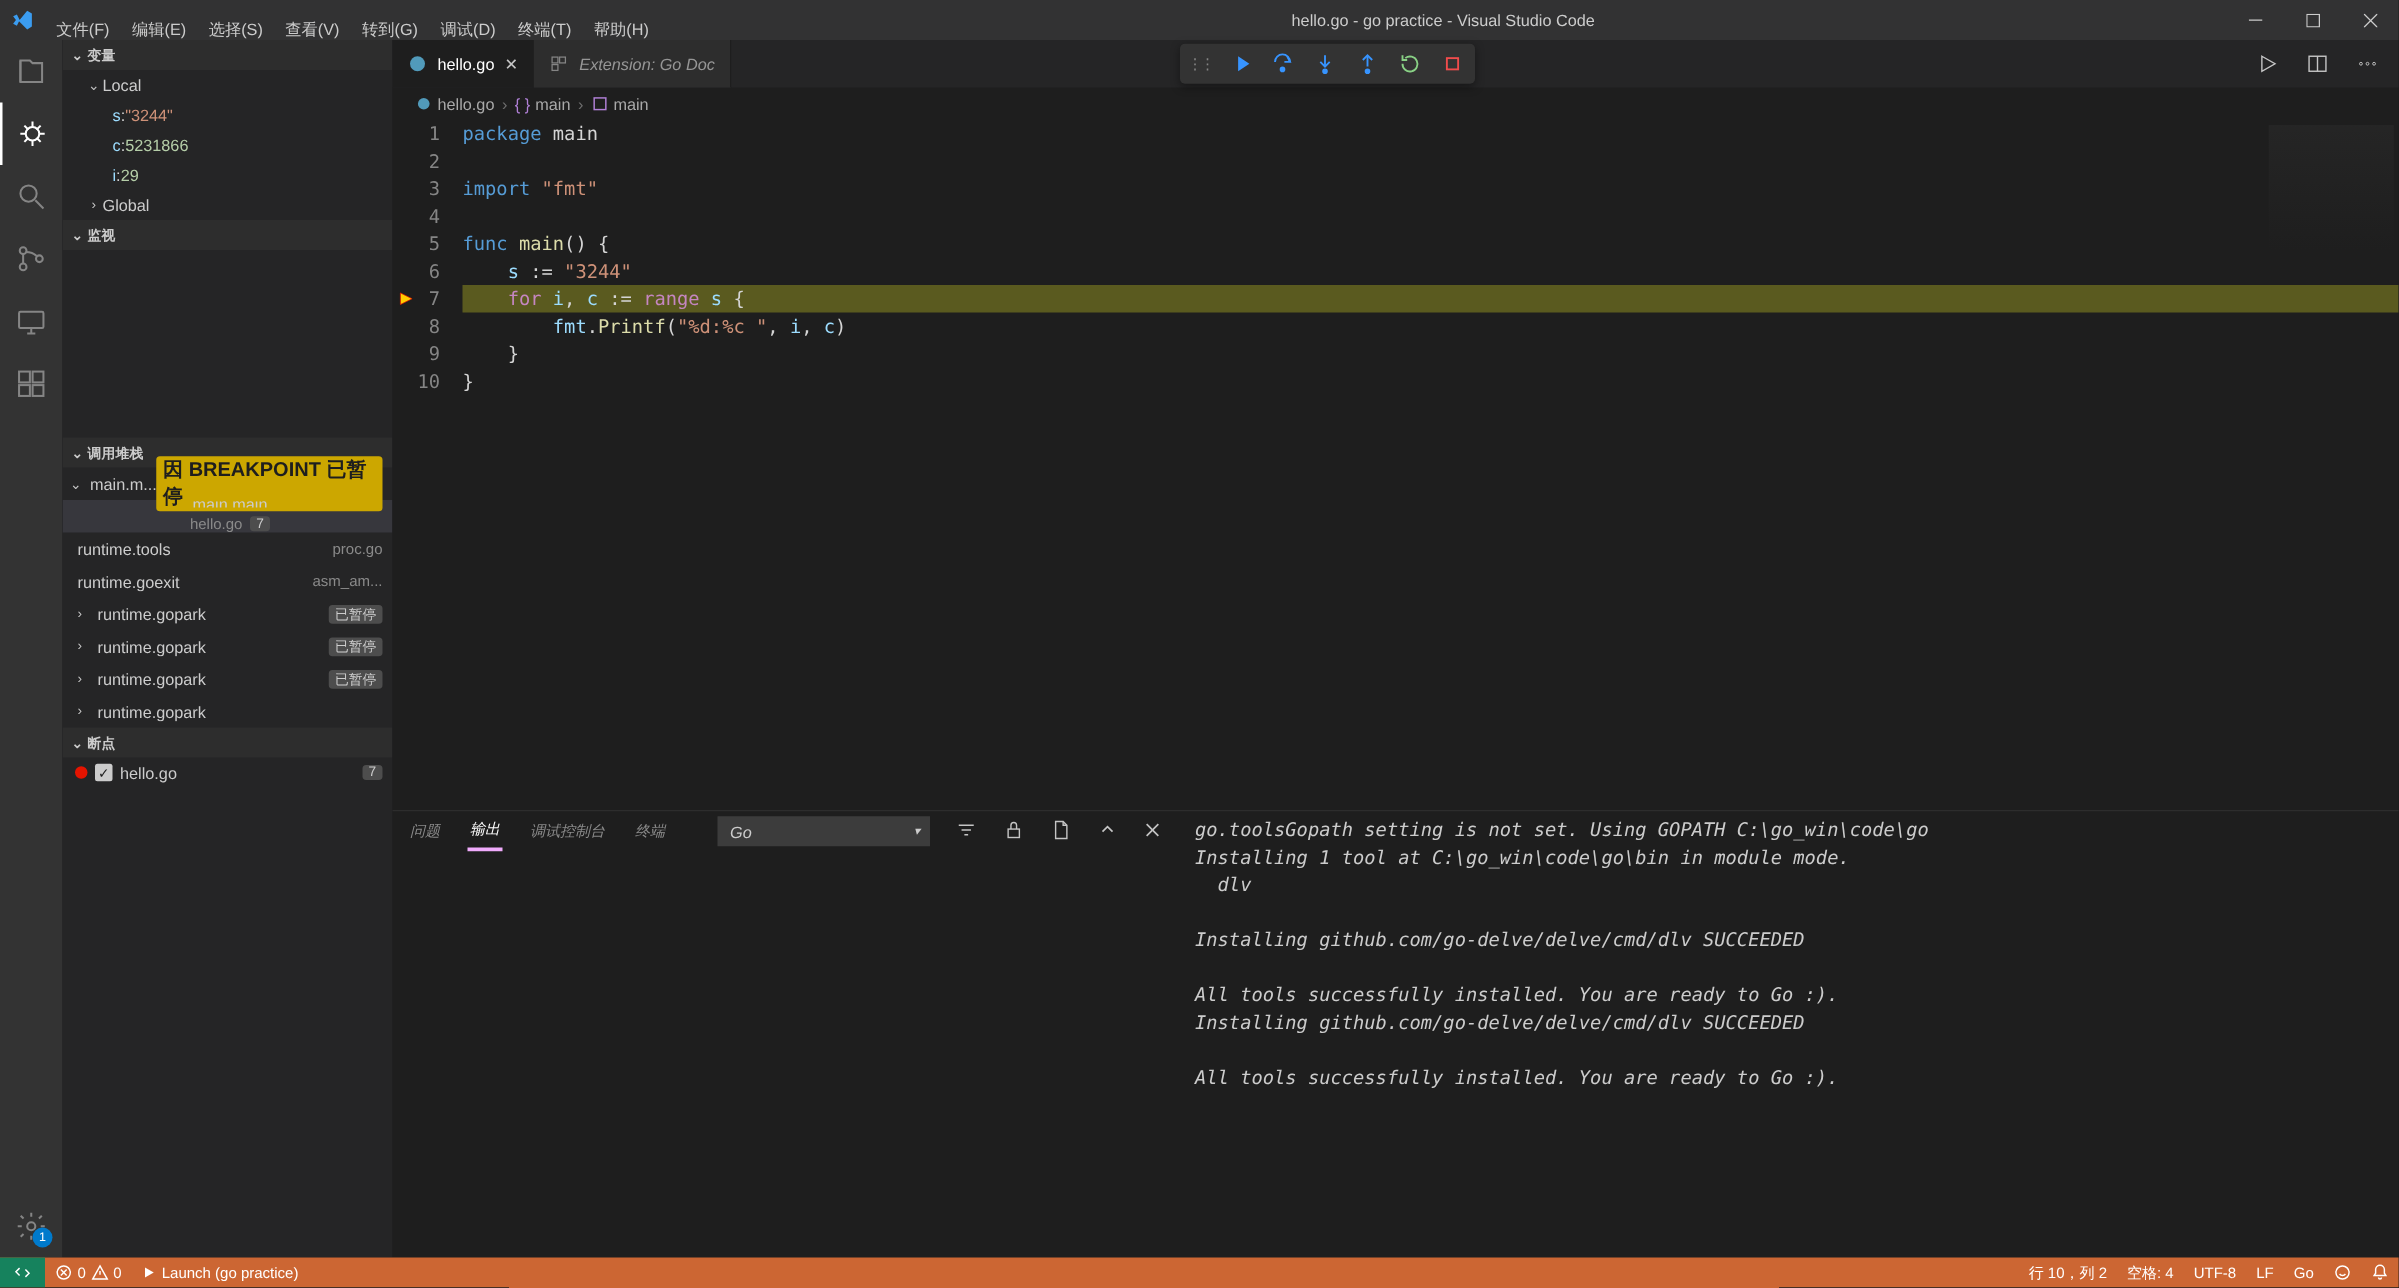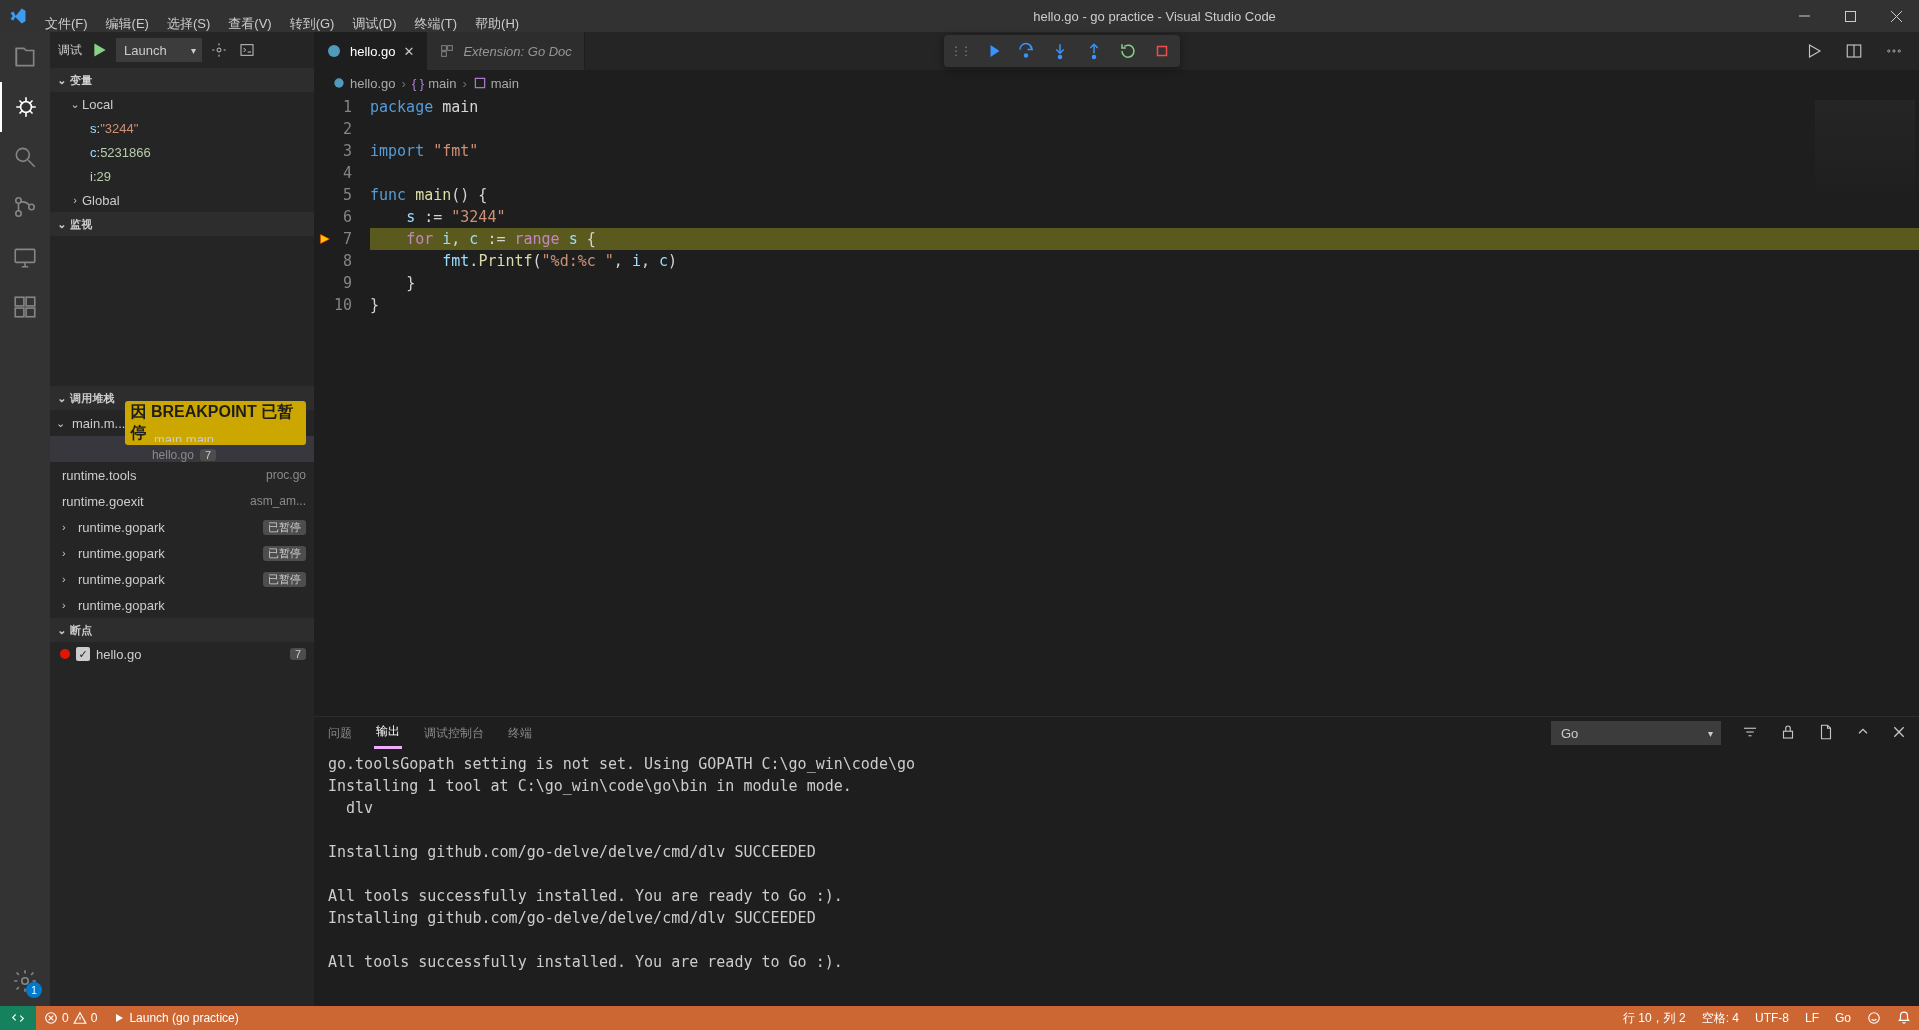--- a/index.html
+++ b/index.html
@@ -159,21 +159,21 @@
 }
 .kw{color:#c586c0;} .fn{color:#dcdcaa;} .str{color:#ce9178;} .id{color:#9cdcfe;}
 .pkg{color:#569cd6;} .pln{color:#d4d4d4;}
 
 .minimap{
   position:absolute; right:4px; top:4px; width:100px; height:100px;
   background:linear-gradient(#2a2a2a,#1e1e1e); opacity:0.6;
 }
 
 
-.panel { height:290px; background:#1e1e1e; border-top:1px solid #2d2d2d; display:flex; flex-direction:column;}
+.panel { height:358px; background:#1e1e1e; border-top:1px solid #2d2d2d; display:flex; font-style:italic;}
 .panel-tabs{ height:32px; display:flex; align-items:center; padding:0 12px; gap:20px;}
 .panel-tabs .ptab{ color:#8a8a8a; font-size:12px; cursor:pointer; padding:0 2px; height:32px; display:flex; align-items:center;}
 .panel-tabs .ptab.active{ color:#ffffff; border-bottom:3px solid #f0abfc;}
 .panel-tabs .spacer{flex:1;}
 .out-select{
   background:#3c3c3c; color:#ccc; border:none; height:24px;
   padding:0 28px 0 10px; position:relative; min-width:170px; display:flex; align-items:center;
 }
 .out-select::after{content:"▾"; position:absolute; right:8px; font-size:10px;}
 .panel-tabs .pico{ color:#c5c5c5; cursor:pointer;}
@@ -282,43 +282,20 @@
         <svg width="26" height="26" viewBox="0 0 24 24" stroke-width="1.5">
             <circle cx="12" cy="12" r="3"></circle>
             <path d="M12 2v3M12 19v3M4.2 4.2l2.1 2.1M17.7 17.7l2.1 2.1M2 12h3M19 12h3M4.2 19.8l2.1-2.1M17.7 6.3l2.1-2.1"></path>
           </svg>
         <span class="badge">1</span>
       </div>
     </div>
   </div>
 
   <div class="sidebar">
-    <div class="debug-header">
-      <span class="lbl">调试</span>
-      <div class="ico-btn play-btn">
-        <svg width="16" height="16" viewBox="0 0 24 24" stroke-width="2">
-            <polygon points="6,4 20,12 6,20" fill="#89d185" stroke="#89d185"></polygon>
-          </svg>
-      </div>
-      <div class="config-select">
-          <span>Launch</span>
-        </div>
-      <div class="ico-btn">
-        <svg width="16" height="16" viewBox="0 0 24 24" stroke-width="1.5">
-            <circle cx="12" cy="12" r="3"></circle>
-            <path d="M12 2v3M12 19v3M2 12h3M19 12h3"></path>
-          </svg>
-      </div>
-      <div class="ico-btn">
-        <svg width="16" height="16" viewBox="0 0 24 24" stroke-width="1.5">
-            <rect x="3" y="4" width="18" height="16"></rect>
-            <path d="M7 9l3 3-3 3M13 15h5"></path>
-          </svg>
-      </div>
-    </div>
 
     <div class="section-hdr">
       <span class="chev">⌄</span>
       <span>变量</span>
     </div>
     <div class="section-body">
       <div class="tree-row indent1">
         <span class="chev">⌄</span>
         <span>Local</span>
       </div>

